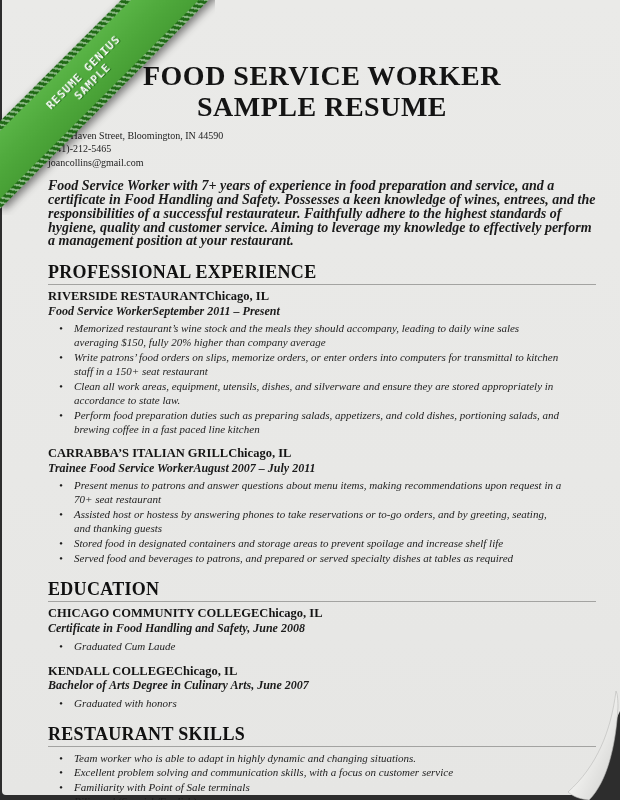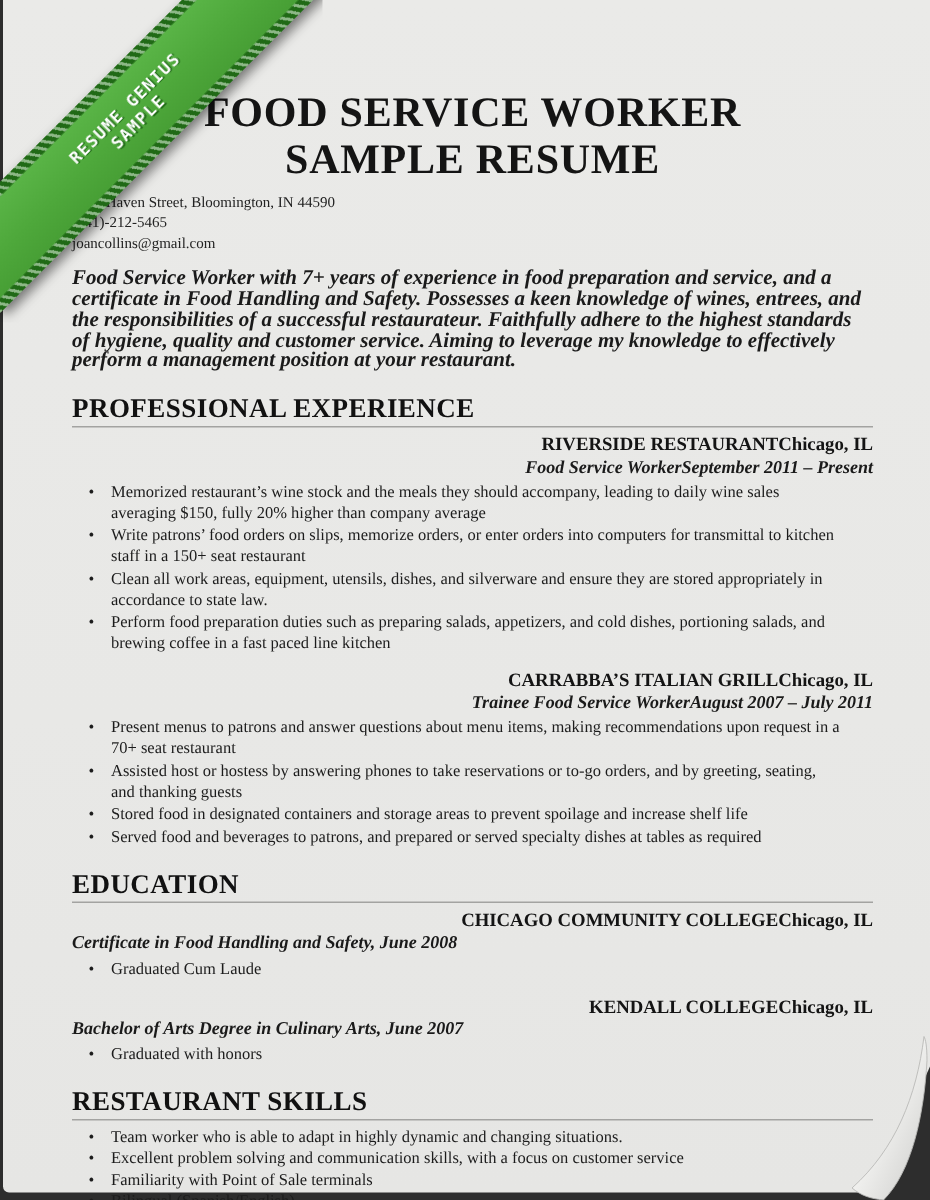--- a/index.html
+++ b/index.html
@@ -17,46 +17,46 @@
     background:var(--bg);
     position:relative;
     overflow:hidden;
     color:var(--ink);
   }
   .stage{position:absolute;inset:0;background:var(--bg);}
   .page{
     position:absolute;left:2px;top:0;right:0;bottom:5px;
     background:linear-gradient(180deg,#eaeae8 0%,#e8e8e6 60%,#e6e6e4 100%);
     border-bottom-left-radius:4px;
-    padding:60px 38px 0 46px;
+    padding:60px 24px 0 46px;
   }
   
   .title{
     font-size:28px;line-height:1.12;font-weight:700;letter-spacing:.5px;
     text-align:center;max-width:480px;margin:0 auto 6px;color:#141414;
   }
   .contact{text-align:left;}
   .contact div{font-size:10px;line-height:13.5px;color:#222;}
   .summary{
     margin:10px auto 0;font-style:italic;font-weight:600;
     font-size:14px;line-height:13.8px;text-align:left;color:#1a1a1a;
   }
   
   h2.sec{
     font-size:18px;font-weight:700;letter-spacing:.3px;color:#111;
     border-bottom:1px solid var(--rule);padding-bottom:1px;margin:14px 0 4px;
   }
-  .row{display:flex;justify-content:flex-end;align-items:baseline;}
+  .row{display:flex;justify-content:flex-start;align-items:baseline;}
   .org{font-size:12.5px;font-weight:700;line-height:1.18;color:#141414;}
   .loc{font-size:12.5px;font-weight:700;line-height:1.18;color:#141414;}
   .role,.dates{font-size:12px;font-style:italic;font-weight:600;line-height:1.2;color:#1a1a1a;}
   ul.bullets{list-style:none;margin:3px 0 0 9px;}
   ul.bullets li{
     position:relative;padding-left:17px;font-size:11px;line-height:14px;
-    margin-bottom:1px;max-width:505px;
+    margin-bottom:1px;max-width:505px;font-style:italic;
   }
   ul.bullets li::before{content:"\2022";position:absolute;left:2px;top:0;}
   .job{margin-bottom:10px;}
   .school{margin-bottom:11px;}
   .skills ul.bullets{margin-top:5px;}
   .skills ul.bullets li{line-height:13.5px;}
   
   .ribbon-wrap{
     position:absolute;top:0;left:0;width:215px;height:215px;
     overflow:hidden;pointer-events:none;z-index:5;

